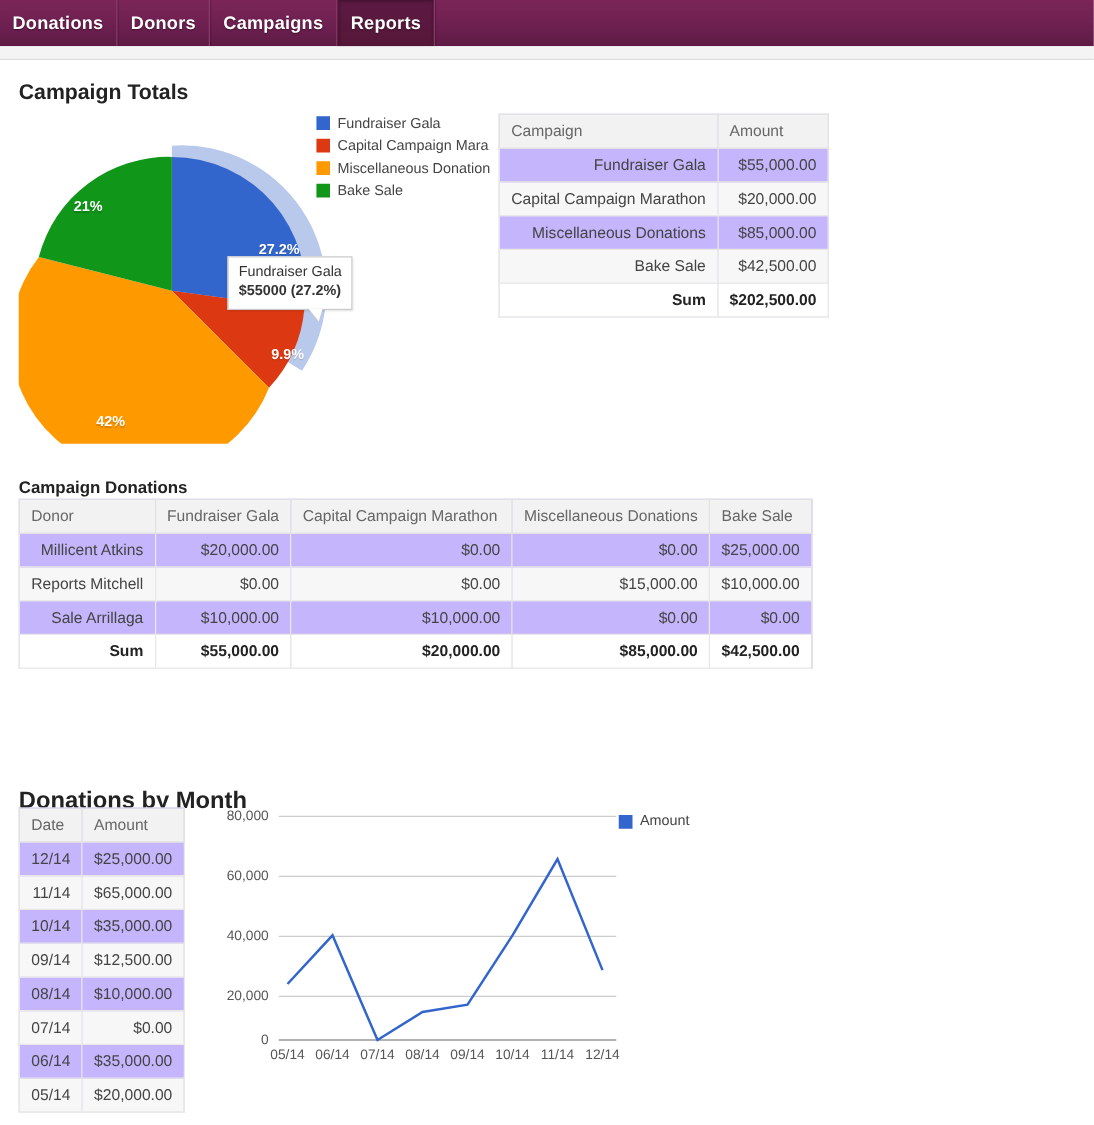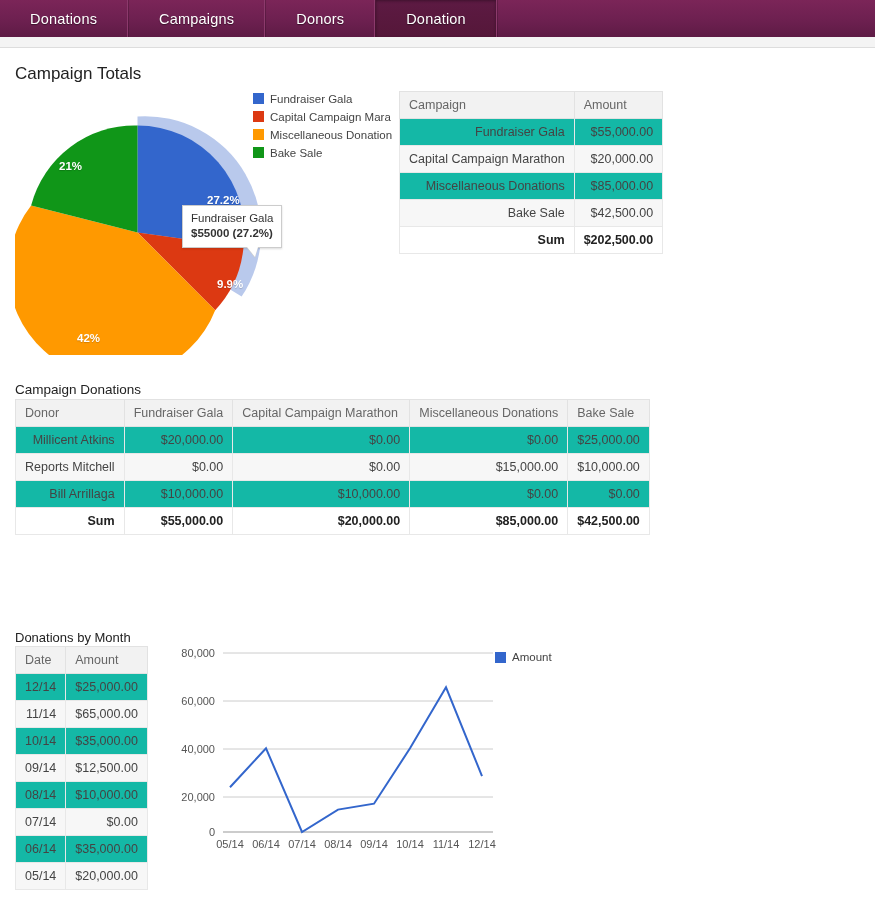--- a/index.html
+++ b/index.html
@@ -14,24 +14,24 @@
   
   #navbar {
     position: absolute; left: 0; top: 0;
     width: 875px; height: 37px;
     background: linear-gradient(to bottom, #7b2558 0%, #6d2050 55%, #5e1b45 100%);
     display: flex;
     align-items: stretch;
   }
   .nav-tab {
     display: flex; align-items: center; justify-content: center;
-    padding: 0 30px;
+    padding: 0 10px;
     color: #ffffff;
     font-size: 14.5px;
-    font-weight: normal;
+    font-weight: bold;
     letter-spacing: .2px;
     text-shadow: 0 1px 1px rgba(0,0,0,.45);
     border-right: 1px solid #8c3a6c;
     border-left: 1px solid rgba(0,0,0,.18);
     cursor: pointer;
     white-space: nowrap;
   }
   .nav-tab:first-child { border-left: none; }
   .nav-tab.active {
     background: linear-gradient(to bottom, #5d1a43 0%, #551739 100%);
@@ -42,34 +42,34 @@
   #nav-underline {
     position: absolute; left: 0; top: 37px;
     width: 875px; height: 11px;
     background: #f4f4f4;
     border-bottom: 1px solid #dddddd;
   }
 
   
   .section-title {
     position: absolute;
-    font-weight: normal;
+    font-weight: bold;
     color: #222222;
   }
   #title-campaign-totals { left: 15px; top: 64px; font-size: 17px; }
   #title-campaign-donations { left: 15px; top: 382px; font-size: 13.5px; }
-  #title-donations-month { left: 15px; top: 630px; font-size: 13px; }
+  #title-donations-month { left: 15px; top: 630px; font-size: 19px; }
 
   
   table.grid {
     position: absolute;
     border-collapse: collapse;
     font-size: 12.5px;
     color: #444444;
-    background: #14b8a6;
+    background: #c4b5fd;
   }
   table.grid th {
     font-weight: normal;
     color: #666666;
     background: #f2f2f2;
     border: 1px solid #e2e2e2;
     padding: 6px 9px;
     text-align: left;
     white-space: nowrap;
   }
@@ -196,27 +196,27 @@
   .x-tick { text-align: center; width: 40px; }
 </style>
 </head>
 <body>
 
 <div id="navbar">
   <div class="nav-tab">
     <span>Donations</span>
   </div>
   <div class="nav-tab">
+    <span>Donors</span>
+  </div>
+  <div class="nav-tab">
     <span>Campaigns</span>
   </div>
-  <div class="nav-tab">
-    <span>Donors</span>
-  </div>
   <div class="nav-tab active">
-    <span>Donation</span>
+    <span>Reports</span>
   </div>
   <div id="nav-filler"></div>
 </div>
 <div id="nav-underline"></div>
 
 <div class="section-title" id="title-campaign-totals">Campaign Totals</div>
 
 <div id="pie-chart-area">
 
   <div id="pie-wrap">
@@ -320,21 +320,21 @@
       <td>$25,000.00</td>
     </tr>
     <tr>
       <td>Reports Mitchell</td>
       <td>$0.00</td>
       <td>$0.00</td>
       <td>$15,000.00</td>
       <td>$10,000.00</td>
     </tr>
     <tr>
-      <td>Bill Arrillaga</td>
+      <td>Sale Arrillaga</td>
       <td>$10,000.00</td>
       <td>$10,000.00</td>
       <td>$0.00</td>
       <td>$0.00</td>
     </tr>
     <tr class="sum-row">
       <td class="ta-l">Sum</td>
       <td>$55,000.00</td>
       <td>$20,000.00</td>
       <td>$85,000.00</td>

